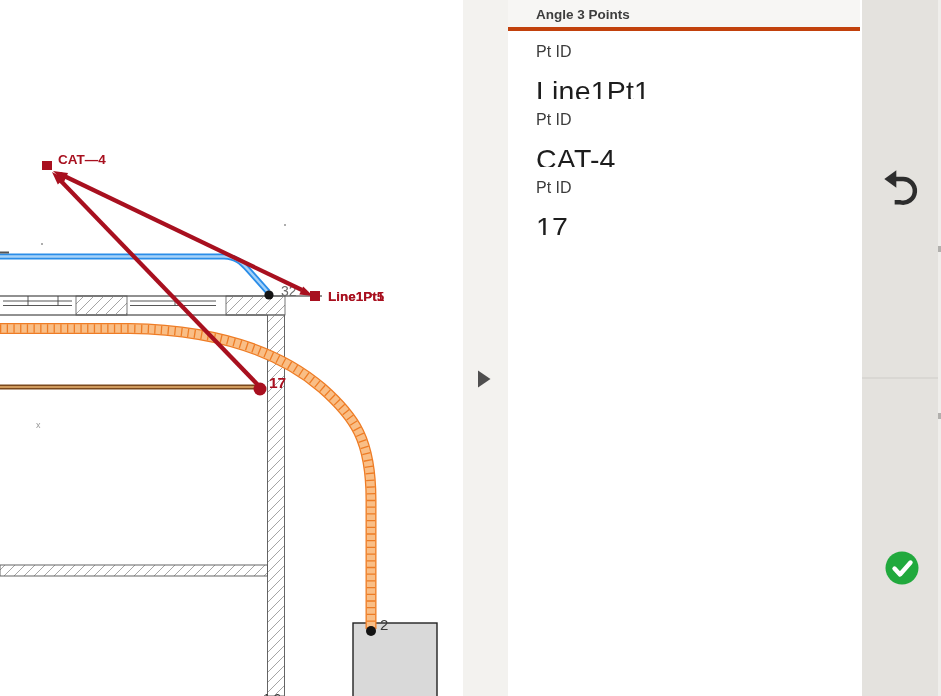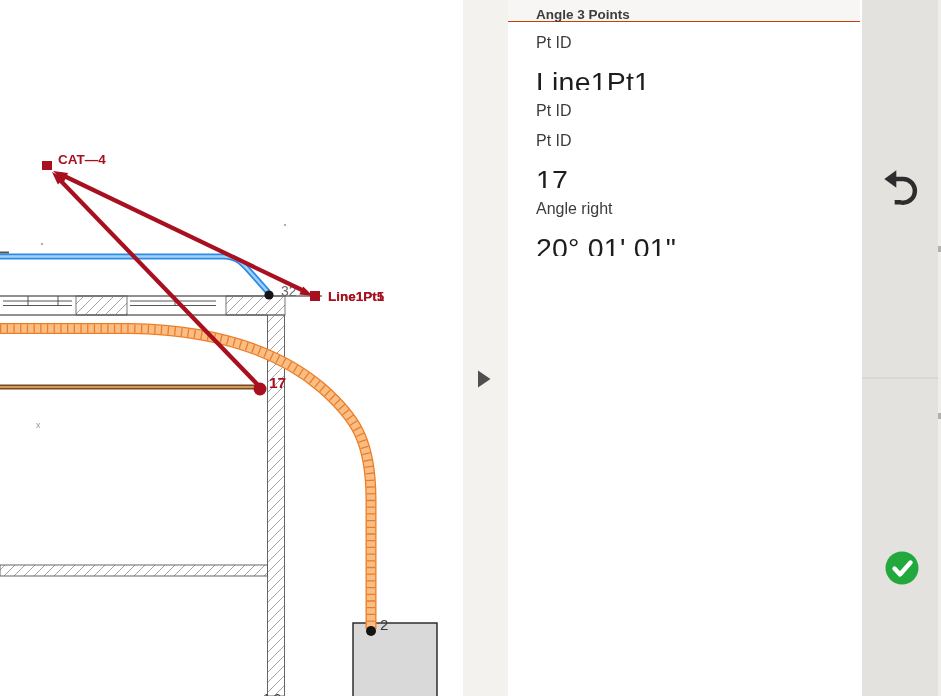--- a/index.html
+++ b/index.html
@@ -9,21 +9,21 @@
   
   .canvas { position:absolute; left:0; top:0; width:463px; height:696px; background:#ffffff; }
   .canvas svg { display:block; }
 
   
   .strip { position:absolute; left:463px; top:0; width:45px; height:696px; background:#f3f2ef; }
   .handle { position:absolute; left:13px; top:369px; width:16px; height:20px; cursor:pointer; }
 
   
   .panel { position:absolute; left:508px; top:0; width:352px; height:696px; background:#ffffff; }
-  .panel-header { height:22px; background:#f7f6f4; border-bottom:1px solid #c2410c;
+  .panel-header { height:31px; background:#f7f6f4; border-bottom:4px solid #c2410c;
                   font-size:13.5px; font-weight:bold; color:#3d3d3d; line-height:30px; padding-left:28px; }
   .pf { padding-left:28px; }
   .pf-label { margin-top:12px; font-size:16px; line-height:18px; color:#3c3c3c; }
   .pf-value { margin-top:16px; height:22px; overflow:hidden; font-size:28.5px; line-height:29px;
               color:#1d1d1d; letter-spacing:0.2px; cursor:text; }
 
   
   .sidebar { position:absolute; left:860px; top:0; width:81px; height:696px;
              background:#e4e2de; border-left:2px solid #ffffff; }
   .sidebar-divider { position:absolute; left:0; top:377px; width:100%; height:2px; background:#d9d7d3; }
@@ -131,28 +131,25 @@
   <div class="panel">
     <div class="panel-header">
       <span>Angle 3 Points</span>
     </div>
     <div class="pf">
       <div class="pf-label">Pt ID</div>
       <div class="pf-value">Line1Pt1</div>
     </div>
     <div class="pf">
       <div class="pf-label">Pt ID</div>
+      <div class="pf-value">CAT-4</div>
     </div>
     <div class="pf">
       <div class="pf-label">Pt ID</div>
       <div class="pf-value">17</div>
-    </div>
-    <div class="pf">
-      <div class="pf-label">Angle right</div>
-      <div class="pf-value">20° 01' 01"</div>
     </div>
   </div>
 
   <div class="sidebar">
     <button class="icon-btn undo-btn">
       <svg width="40" height="40" viewBox="0 0 24 24">
         <path d="M7,6.6 H12.2 A7.1,7.1 0 1 1 11,20.6 H7.6" fill="none" stroke="#2d2d2d" stroke-width="2.7"></path>
         <polygon points="8.6,1.4 1.4,6.6 8.6,11.8" fill="#2d2d2d"></polygon>
       </svg>
     </button>

